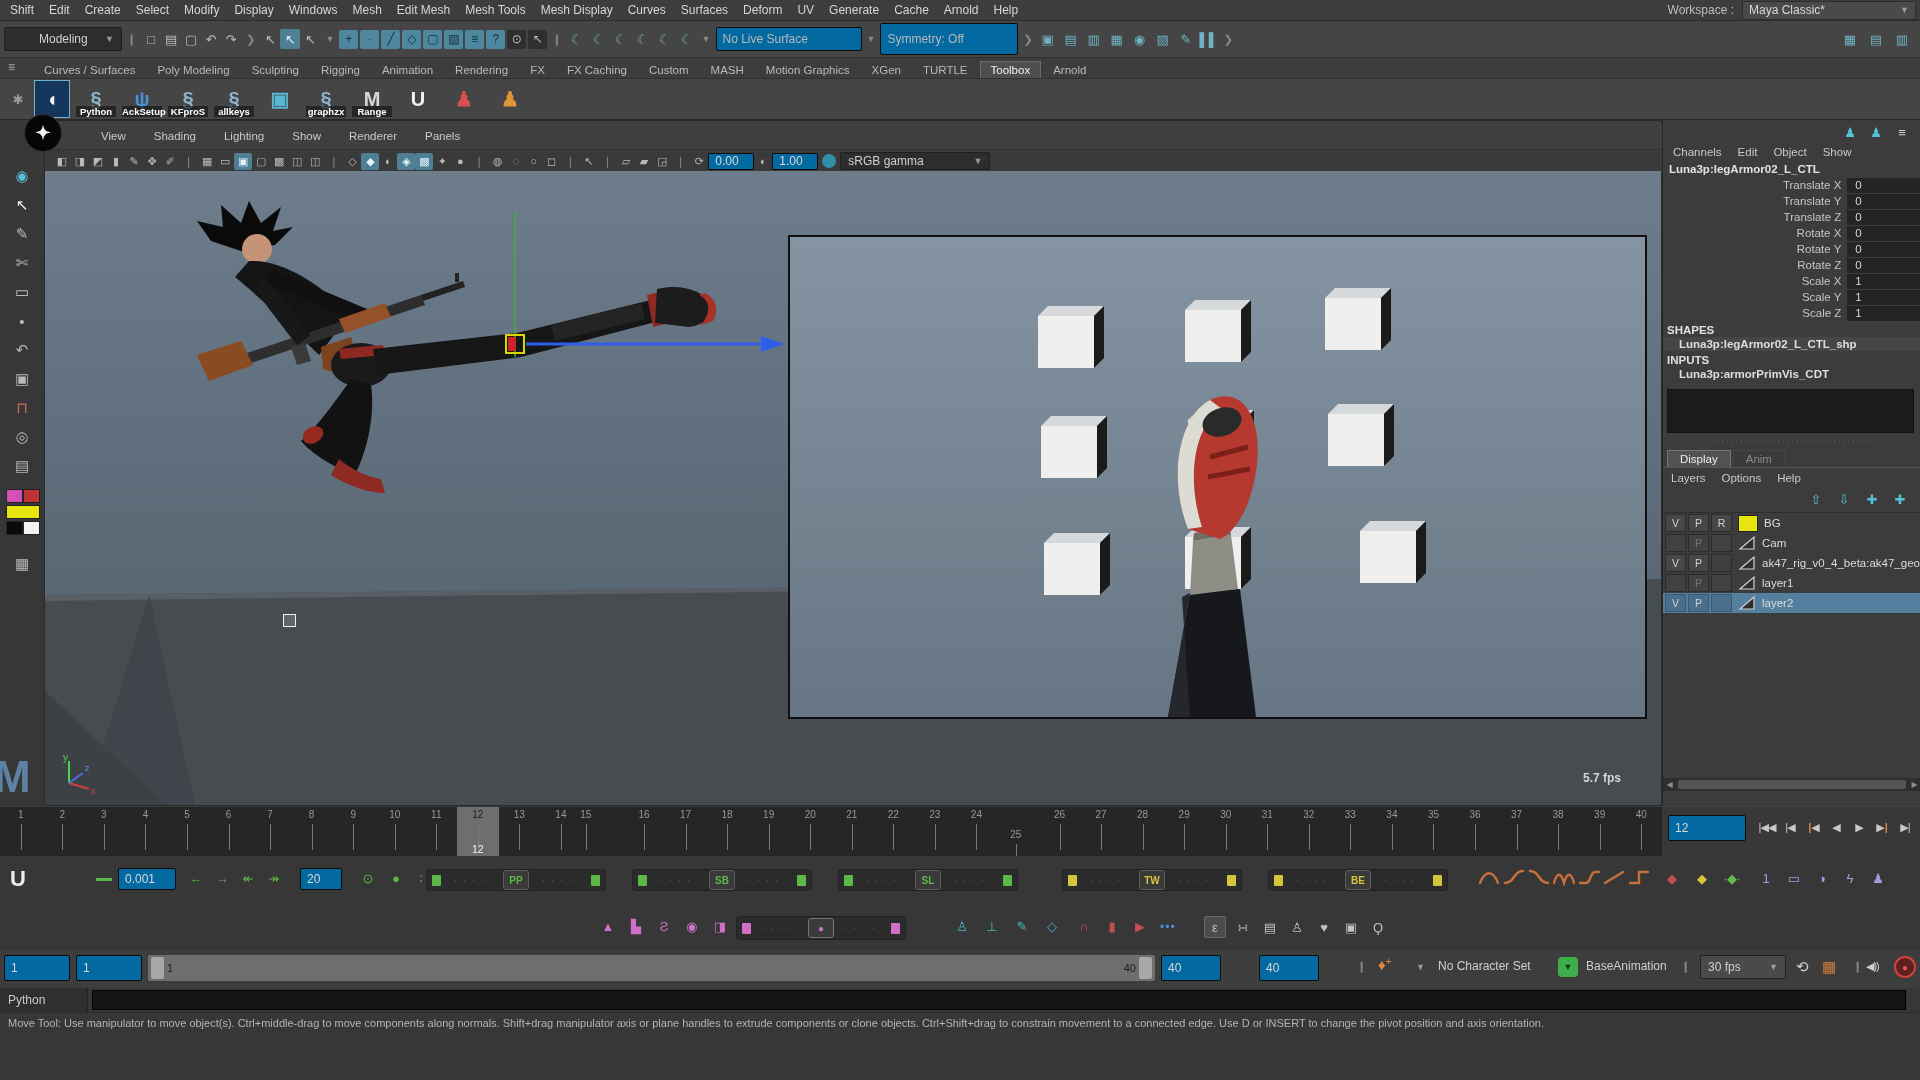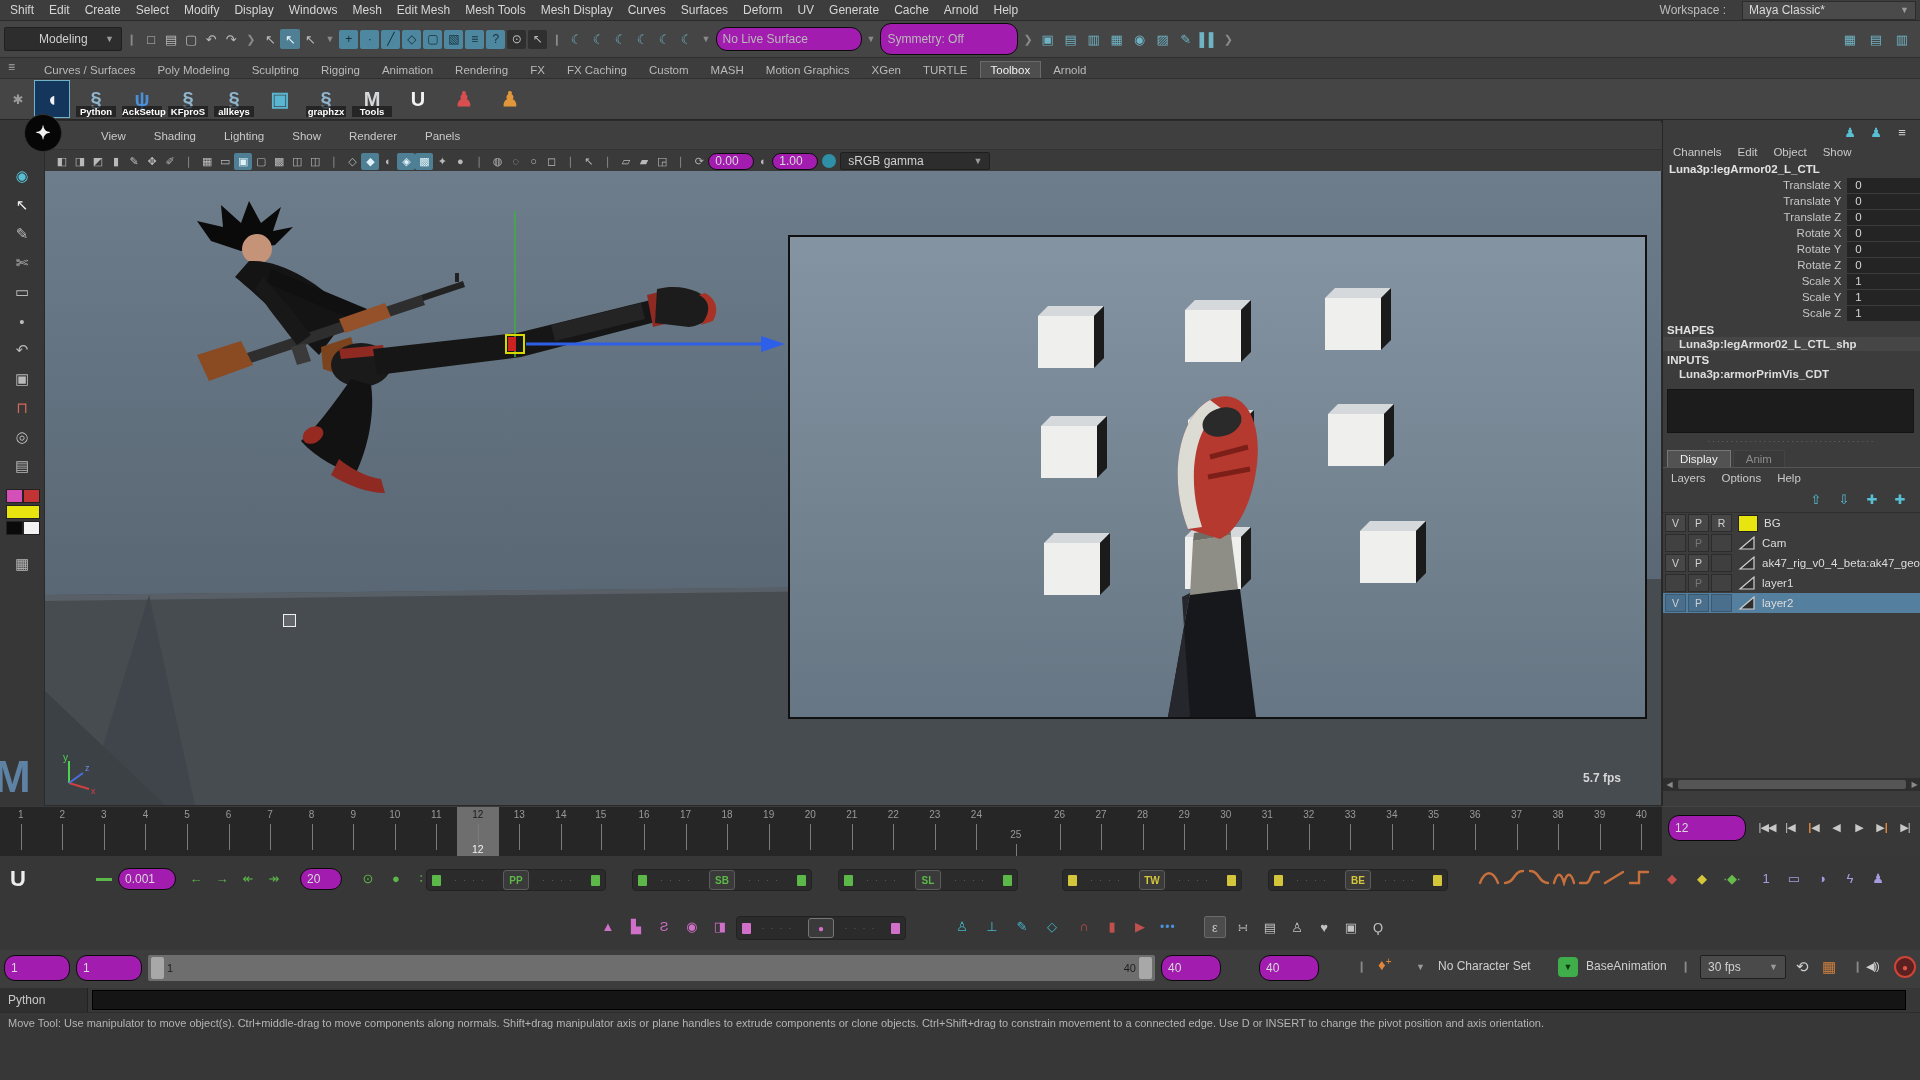--- a/index.html
+++ b/index.html
@@ -4,30 +4,30 @@
 <style>
   html,body{margin:0;padding:0;background:#222;}
   #root{position:relative;width:1920px;height:1080px;background:#373737;overflow:hidden;
         font-family:"Liberation Sans",sans-serif;font-size:12px;color:#cfcfcf;-webkit-user-select:none;}
   .abs{position:absolute;}
   .row{display:flex;align-items:center;}
   .ic{display:inline-flex;align-items:center;justify-content:center;width:20px;height:20px;
       font-size:13px;color:#b9b9b9;flex:0 0 auto;}
   .icbox{background:#4e87a0;color:#16303a;border-radius:2px;width:19px;height:19px;font-size:12px;}
   .sep{color:#8a8a8a;margin:0 5px;font-size:11px;}
-  .field{background:#a21caf;border:1px solid #0a0a0a;color:#d8d8d8;display:flex;align-items:center;
-         padding:0 6px;border-radius:11px;height:22px;box-sizing:border-box;}
+  .field{background:#0369a1;border:1px solid #0a0a0a;color:#d8d8d8;display:flex;align-items:center;
+         padding:0 6px;border-radius:2px;height:22px;box-sizing:border-box;}
   .dd{background:#2d2d2d;border:1px solid #1f1f1f;color:#d0d0d0;display:flex;align-items:center;
       justify-content:space-between;padding:0 7px;height:24px;box-sizing:border-box;border-radius:2px;}
   .dd .arr{color:#9a9a9a;font-size:9px;margin-left:8px;}
   
   #menubar{left:0;top:0;width:1920px;height:20px;background:#3d3d3d;border-bottom:1px solid #2b2b2b;
            display:flex;align-items:center;gap:15px;padding-left:10px;white-space:nowrap;}
   #menubar .mi{color:#d6d6d6;font-size:12px;}
-  #workspace{position:absolute;right:14px;top:0;height:20px;display:flex;align-items:center;gap:16px;color:#bdbdbd;}
+  #workspace{position:absolute;right:14px;top:0;height:20px;display:flex;align-items:center;gap:8px;color:#bdbdbd;}
   #workspace .wbox{background:#4a4a4a;border:1px solid #2c2c2c;height:17px;display:flex;align-items:center;
                    padding:0 6px;width:160px;justify-content:space-between;color:#d9d9d9;}
   
   #toolbar{left:0;top:21px;width:1920px;height:36px;background:#454545;border-bottom:1px solid #2e2e2e;
            display:flex;align-items:center;padding-left:4px;}
   
   #shelftabs{left:0;top:58px;width:1920px;height:20px;background:#3d3d3d;display:flex;align-items:flex-end;
              gap:2px;padding-left:34px;border-bottom:1px solid #2f2f2f;}
   #shelftabs .tab{padding:2px 10px;color:#b9b9b9;font-size:11.5px;}
   #shelftabs .tab.active{background:#4e4e4e;border:1px solid #6a6a6a;border-bottom:none;color:#f0f0f0;}
@@ -257,21 +257,21 @@
       </div>
       <div class="shelfitem">
         <span style="font-size: 20px; font-weight: bold; color: rgb(89, 183, 211);">▣</span>
       </div>
       <div class="shelfitem">
         <span style="font-size: 20px; font-weight: bold; color: rgb(143, 182, 207);">§</span>
         <span class="lbl">graphzx</span>
       </div>
       <div class="shelfitem">
         <span style="font-size: 20px; font-weight: bold; color: rgb(214, 217, 219);">M</span>
-        <span class="lbl">Tools</span>
+        <span class="lbl">Range</span>
       </div>
       <div class="shelfitem">
         <span style="font-size: 20px; font-weight: bold; color: rgb(242, 242, 242);">U</span>
       </div>
       <div class="shelfitem">
         <span style="font-size: 20px; font-weight: bold; color: rgb(217, 79, 79);">♟</span>
       </div>
       <div class="shelfitem">
         <span style="font-size: 20px; font-weight: bold; color: rgb(224, 151, 58);">♟</span>
       </div>
@@ -660,21 +660,21 @@
         <span class="blab">12</span>
       </div>
       <div class="fcell" style="left: 498.6px; width: 41.55px;">
         <span class="num">13</span>
         <span class="tick"></span>
       </div>
       <div class="fcell" style="left: 540.15px; width: 41.55px;">
         <span class="num">14</span>
         <span class="tick"></span>
       </div>
-      <div class="fcell" style="left: 580px; width: 41.55px;">
+      <div class="fcell" style="left: 565px; width: 41.55px;">
         <span class="num">15</span>
         <span class="tick"></span>
       </div>
       <div class="fcell" style="left: 623.25px; width: 41.55px;">
         <span class="num">16</span>
         <span class="tick"></span>
       </div>
       <div class="fcell" style="left: 664.8px; width: 41.55px;">
         <span class="num">17</span>
         <span class="tick"></span>

